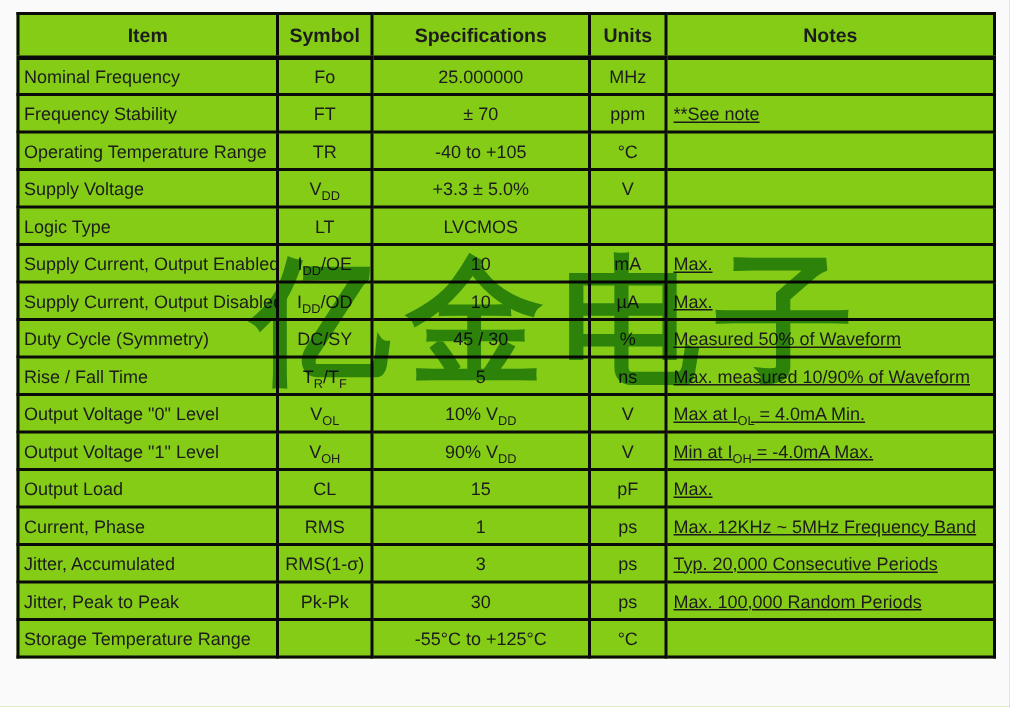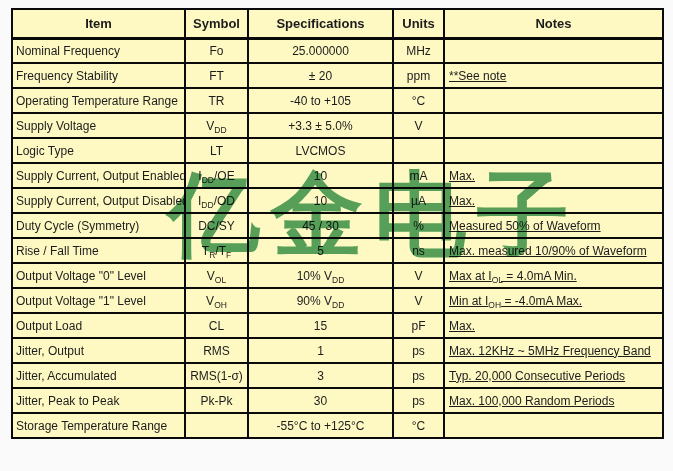--- a/index.html
+++ b/index.html
@@ -15,21 +15,21 @@
     width: 673px;
     height: 471px;
   }
   table.spec {
     position: absolute;
     left: 11px;
     top: 8px;
     width: 651px;
     border-collapse: collapse;
     table-layout: fixed;
-    background: #fef9c3;
+    background: #84cc16;
   }
   table.spec th, table.spec td {
     border: 2px solid #0a0a0a;
     color: #1c1c1c;
     overflow: hidden;
     white-space: nowrap;
   }
   table.spec th {
     height: 29px;
     font-size: 13px;
@@ -100,21 +100,21 @@
     <td class="item">Nominal Frequency</td>
     <td class="sym">Fo</td>
     <td class="spec">25.000000</td>
     <td class="units">MHz</td>
     <td class="notes"></td>
   </tr>
 
   <tr>
     <td class="item">Frequency Stability</td>
     <td class="sym">FT</td>
-    <td class="spec">± 20</td>
+    <td class="spec">± 70</td>
     <td class="units">ppm</td>
     <td class="notes">**See note</td>
   </tr>
 
   <tr>
     <td class="item">Operating Temperature Range</td>
     <td class="sym">TR</td>
     <td class="spec">-40 to +105</td>
     <td class="units">°C</td>
     <td class="notes"></td>
@@ -186,21 +186,21 @@
 
   <tr>
     <td class="item">Output Load</td>
     <td class="sym">CL</td>
     <td class="spec">15</td>
     <td class="units">pF</td>
     <td class="notes">Max.</td>
   </tr>
 
   <tr>
-    <td class="item">Jitter, Output</td>
+    <td class="item">Current, Phase</td>
     <td class="sym">RMS</td>
     <td class="spec">1</td>
     <td class="units">ps</td>
     <td class="notes">Max. 12KHz ~ 5MHz Frequency Band</td>
   </tr>
 
   <tr>
     <td class="item">Jitter, Accumulated</td>
     <td class="sym">RMS(1-σ)</td>
     <td class="spec">3</td>

